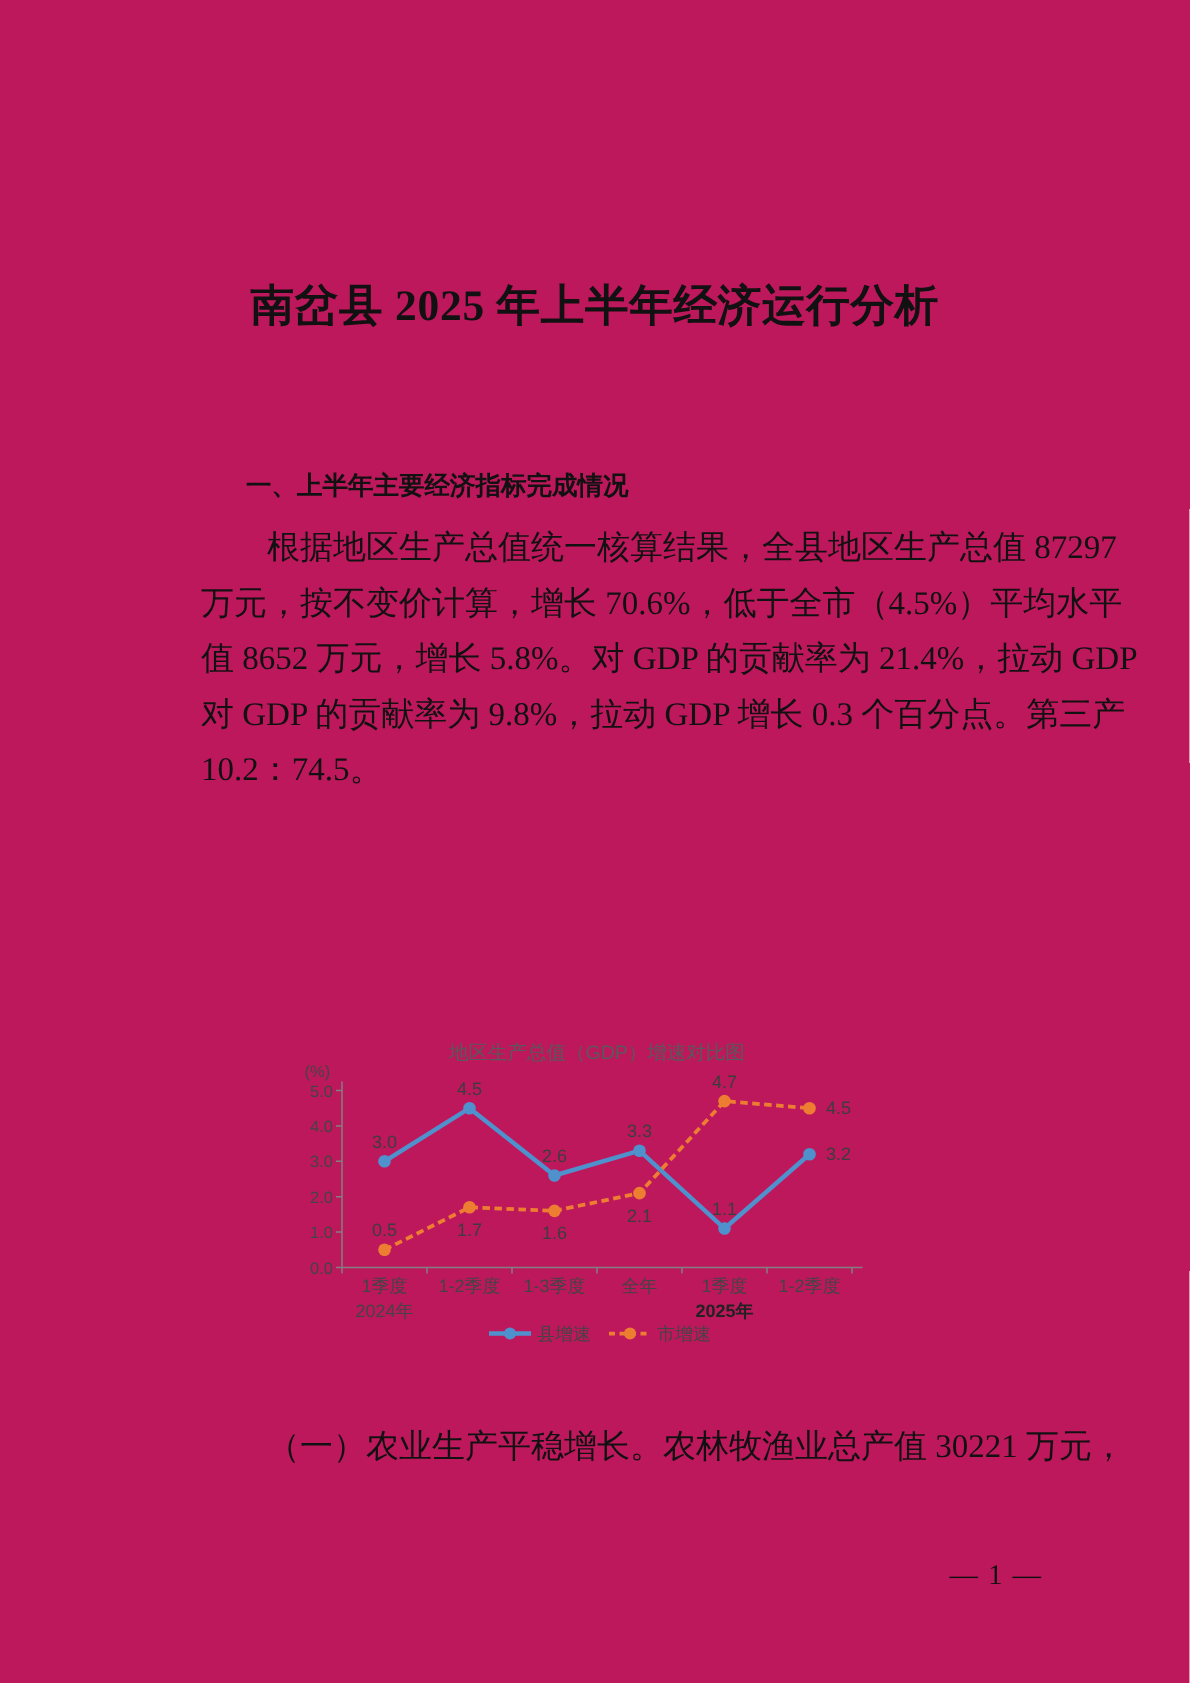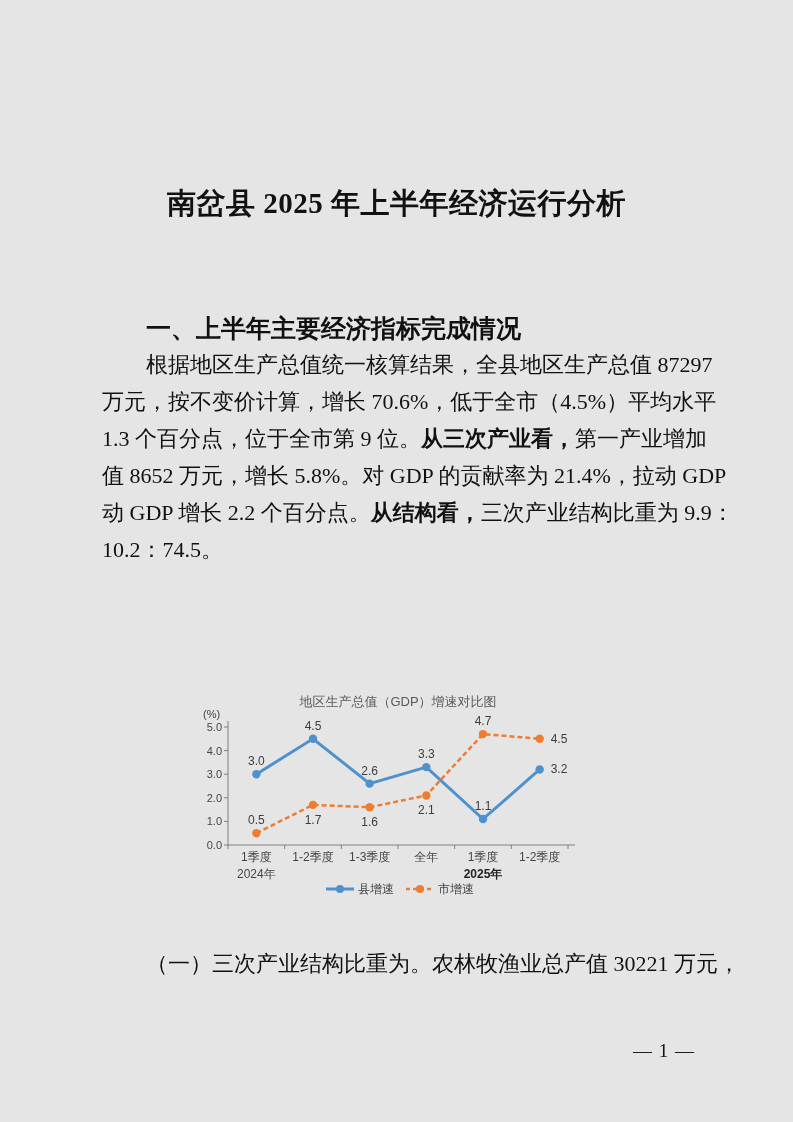--- a/index.html
+++ b/index.html
@@ -1,40 +1,40 @@
 <!DOCTYPE html>
 <html><head>
 <meta charset="utf-8">
 <style>
   html,body { margin:0; padding:0; background:#ffffff; }
   .page {
-    position:relative; width:793px; height:1122px; background:#e5e5e5;
+    position:relative; width:793px; height:1122px; background:#be185d;
     font-family:"Liberation Serif","DejaVu Serif",serif; color:#111;
     overflow:hidden; margin:0 auto;
   }
   .doc-title {
     position:absolute; top:184px; left:0; width:793px; text-align:center;
     font-size:29px; font-weight:bold; letter-spacing:0.5px;
     font-family:"Liberation Serif","DejaVu Serif",serif;
   }
   .sec-heading {
-    position:absolute; left:102px; width:589px;
+    position:absolute; left:120px; width:589px;
     font-family:"Liberation Sans","DejaVu Sans",sans-serif;
-    font-weight:bold; font-size:25px; padding-left:44px; box-sizing:border-box;
+    font-weight:bold; font-size:17px; padding-left:44px; box-sizing:border-box;
   }
   #sec1-heading { top:312px; }
   #sec2-heading { top:909px; }
   .para {
     position:absolute; left:102px; width:586px; font-size:22px;
   }
   #para1 { top:346px; }
   #para2 { top:945px; }
   .para-line {
     height:37px; line-height:37px; white-space:nowrap;
-    text-align:justify; text-align-last:justify;
+    text-align:justify; text-align-last:justify;margin-left:32px;
   }
   .para-line.noj { text-align-last:left; }
   .para-line.indent { text-indent:44px; }
   .para-line .b { font-weight:bold; }
   .para-line .k { font-weight:normal; }
   #chart {
     position:absolute; left:185px; top:688px; width:420px; height:215px;
   }
   #chart svg { display:block; }
   .chart-text { font-family:"Liberation Sans","DejaVu Sans",sans-serif; }
@@ -48,23 +48,22 @@
 
 <div class="page">
 
   <div class="doc-title">南岔县 2025 年上半年经济运行分析</div>
 
   <div class="sec-heading" id="sec1-heading">一、上半年主要经济指标完成情况</div>
 
   <div class="para" id="para1">
       <div class="para-line indent"><span>根据地区生产总值统一核算结果，全县地区生产总值 87297</span></div>
       <div class="para-line"><span>万元，按不变价计算，增长 70.6%，低于全市（4.5%）平均水平</span></div>
-      <div class="para-line"><span>1.3 个百分点，位于全市第 9 位。</span><span class="b">从三次产业看，</span><span>第一产业增加</span></div>
       <div class="para-line"><span>值 8652 万元，增长 5.8%。对 GDP 的贡献率为 21.4%，拉动 GDP</span></div>
-      <div class="para-line"><span>动 GDP 增长 2.2 个百分点。</span><span class="b">从结构看，</span><span>三次产业结构比重为 9.9：</span></div>
+      <div class="para-line"><span>对 GDP 的贡献率为 9.8%，拉动 GDP 增长 0.3 个百分点。第三产</span></div>
       <div class="para-line noj"><span>10.2：74.5。</span></div>
     </div>
 
   <div id="chart">
       <svg width="420" height="215" viewBox="0 0 420 215">
         <text x="213" y="18" font-size="13" fill="#595959" text-anchor="middle" class="chart-text">地区生产总值（GDP）增速对比图</text>
         <text x="18" y="30" font-size="11" fill="#444444" text-anchor="start" class="chart-text">(%)</text>
         <line x1="43" y1="33" x2="43" y2="157" stroke="#808080" stroke-width="1"></line>
         <line x1="43" y1="157" x2="390" y2="157" stroke="#808080" stroke-width="1"></line>
         <line x1="39" y1="39" x2="43" y2="39" stroke="#808080" stroke-width="1"></line>
@@ -124,18 +123,18 @@
         <circle cx="155" cy="201" r="4" fill="#4F91CD"></circle>
         <text x="173" y="205" font-size="12" fill="#444444" text-anchor="start" class="chart-text">县增速</text>
         <line x1="221" y1="201" x2="249" y2="201" stroke="#ED7D31" stroke-width="2.5" stroke-dasharray="4 3"></line>
         <circle cx="235" cy="201" r="4" fill="#ED7D31"></circle>
         <text x="253" y="205" font-size="12" fill="#444444" text-anchor="start" class="chart-text">市增速</text>
       </svg>
     </div>
 
 
   <div class="para" id="para2">
-      <div class="para-line indent"><span class="k">（一）三次产业结构比重为。</span><span>农林牧渔业总产值 30221 万元，</span></div>
+      <div class="para-line indent"><span class="k">（一）农业生产平稳增长。</span><span>农林牧渔业总产值 30221 万元，</span></div>
     </div>
 
   <div class="page-number">— 1 —</div>
 
 </div>
 
 </body></html>

